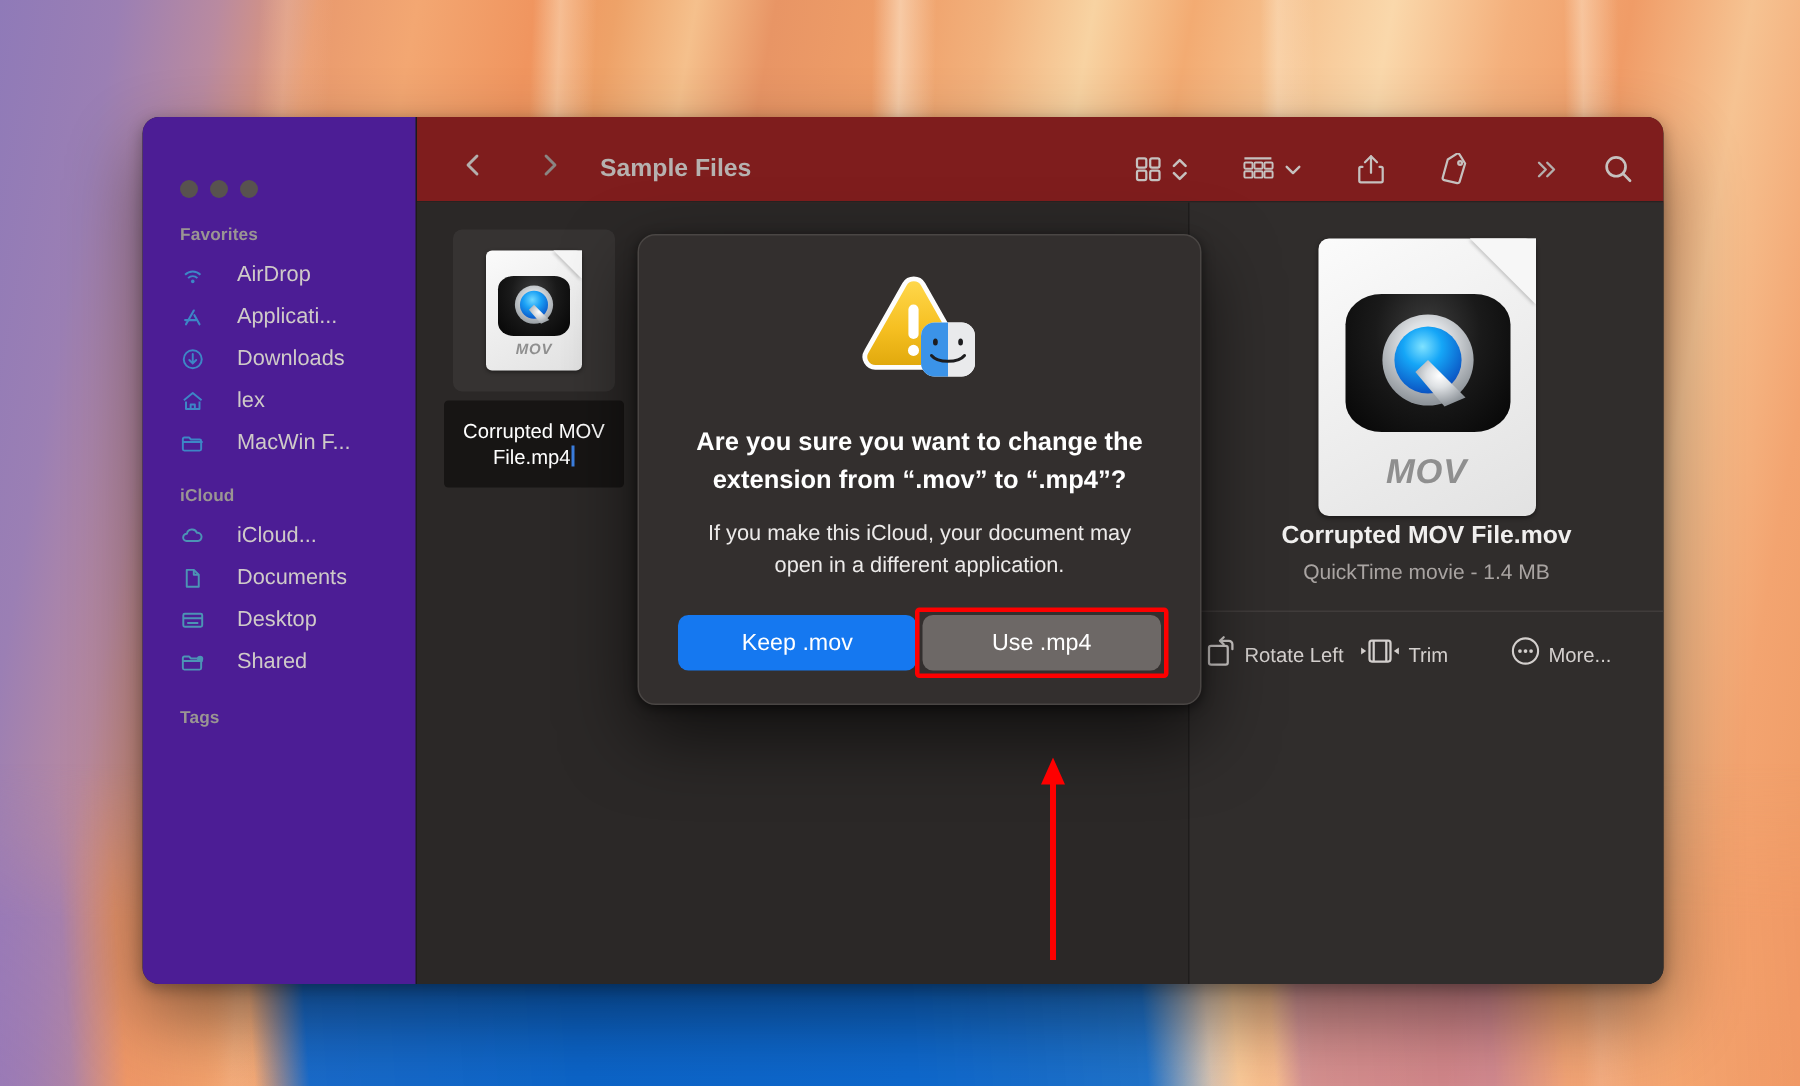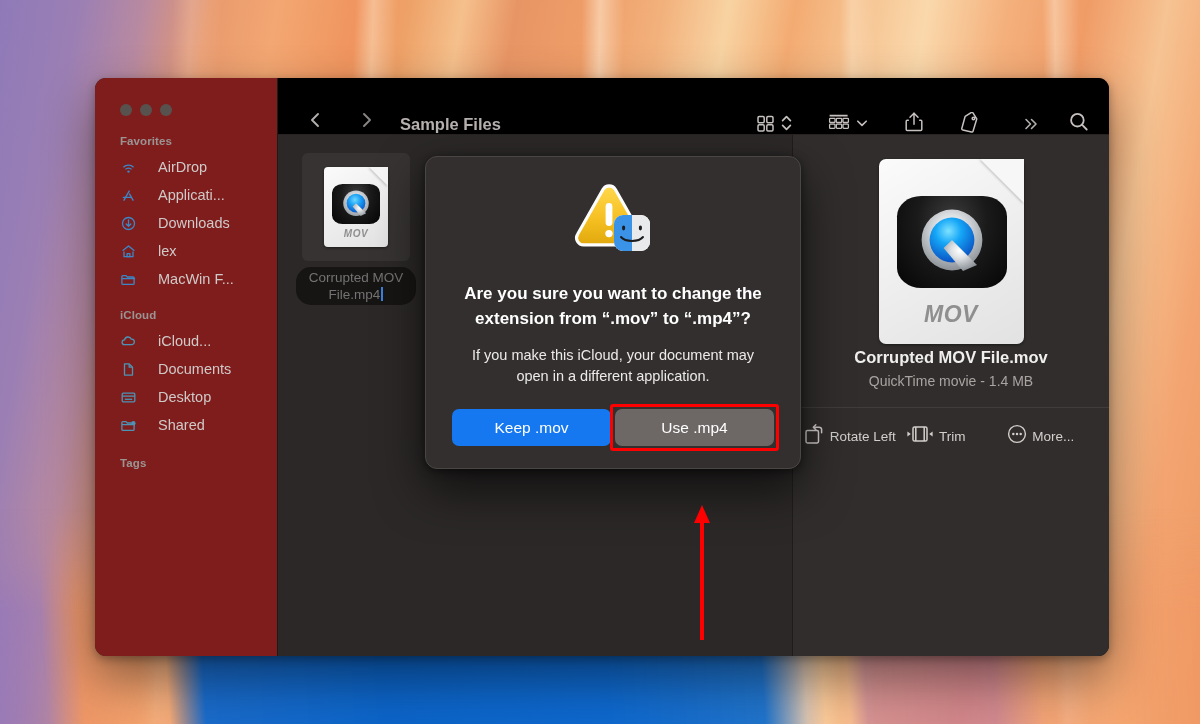--- a/index.html
+++ b/index.html
@@ -90,23 +90,23 @@
     overflow: hidden;
     box-shadow: 0 22px 50px rgba(0,0,0,0.45), 0 3px 10px rgba(0,0,0,0.3);
     display: flex;
     background: #2b2827;
   }
 
   
   .sidebar {
     width: 183px;
     flex: 0 0 183px;
-    background: #7f1d1d;
+    background: #4c1d95;
     border-right: 1px solid #1d1b1a;
-    padding-top: 0;
+    padding-top: 16px;
     position: relative;
   }
   .traffic-lights {
     display: flex;
     gap: 8px;
     padding: 26px 0 0 25px;
     height: 57px;
     align-items: flex-start;
   }
   .tl { width: 12px; height: 12px; border-radius: 50%; background: #58524f; }
@@ -133,23 +133,23 @@
     white-space: nowrap;
     overflow: hidden;
   }
   .tags-title { padding-top: 2px; }
 
   
   .main-col { flex: 1; display: flex; flex-direction: column; min-width: 0; }
   .toolbar {
     height: 57px;
     flex: 0 0 57px;
-    background: #000000;
+    background: #7f1d1d;
     display: flex;
-    align-items: flex-end;
+    align-items: center;
     padding: 13px 18px 0 22px;
     border-bottom: 1px solid #262322;
   }
   .nav-btn { width: 30px; display:flex; align-items:center; justify-content:center; }
   .win-title {
     font-size: 16.5px;
     font-weight: bold;
     color: #b6b1af;
     margin-left: 18px;
     white-space: nowrap;
@@ -169,26 +169,26 @@
   .file-tile { width: 108px; position: relative; }
   .file-thumb-bg {
     width: 108px; height: 108px;
     border-radius: 6px;
     background: rgba(255,255,255,0.055);
     display: flex; align-items: center; justify-content: center;
   }
   .file-name-edit {
     margin-top: 6px;
     background: #171514;
-    border-radius: 15px;
-    padding: 2px 4px;
+    border-radius: 3px;
+    padding: 12px 4px;
     text-align: center;
     font-size: 13.5px;
     line-height: 17px;
-    color: #737373;
+    color: #ffffff;
     position: relative;
     width: 120px;
     margin-left: -6px;
   }
   .caret {
     display: inline-block;
     width: 2px; height: 14px;
     background: #3b7fe0;
     vertical-align: -2px;
     margin-left: 1px;

